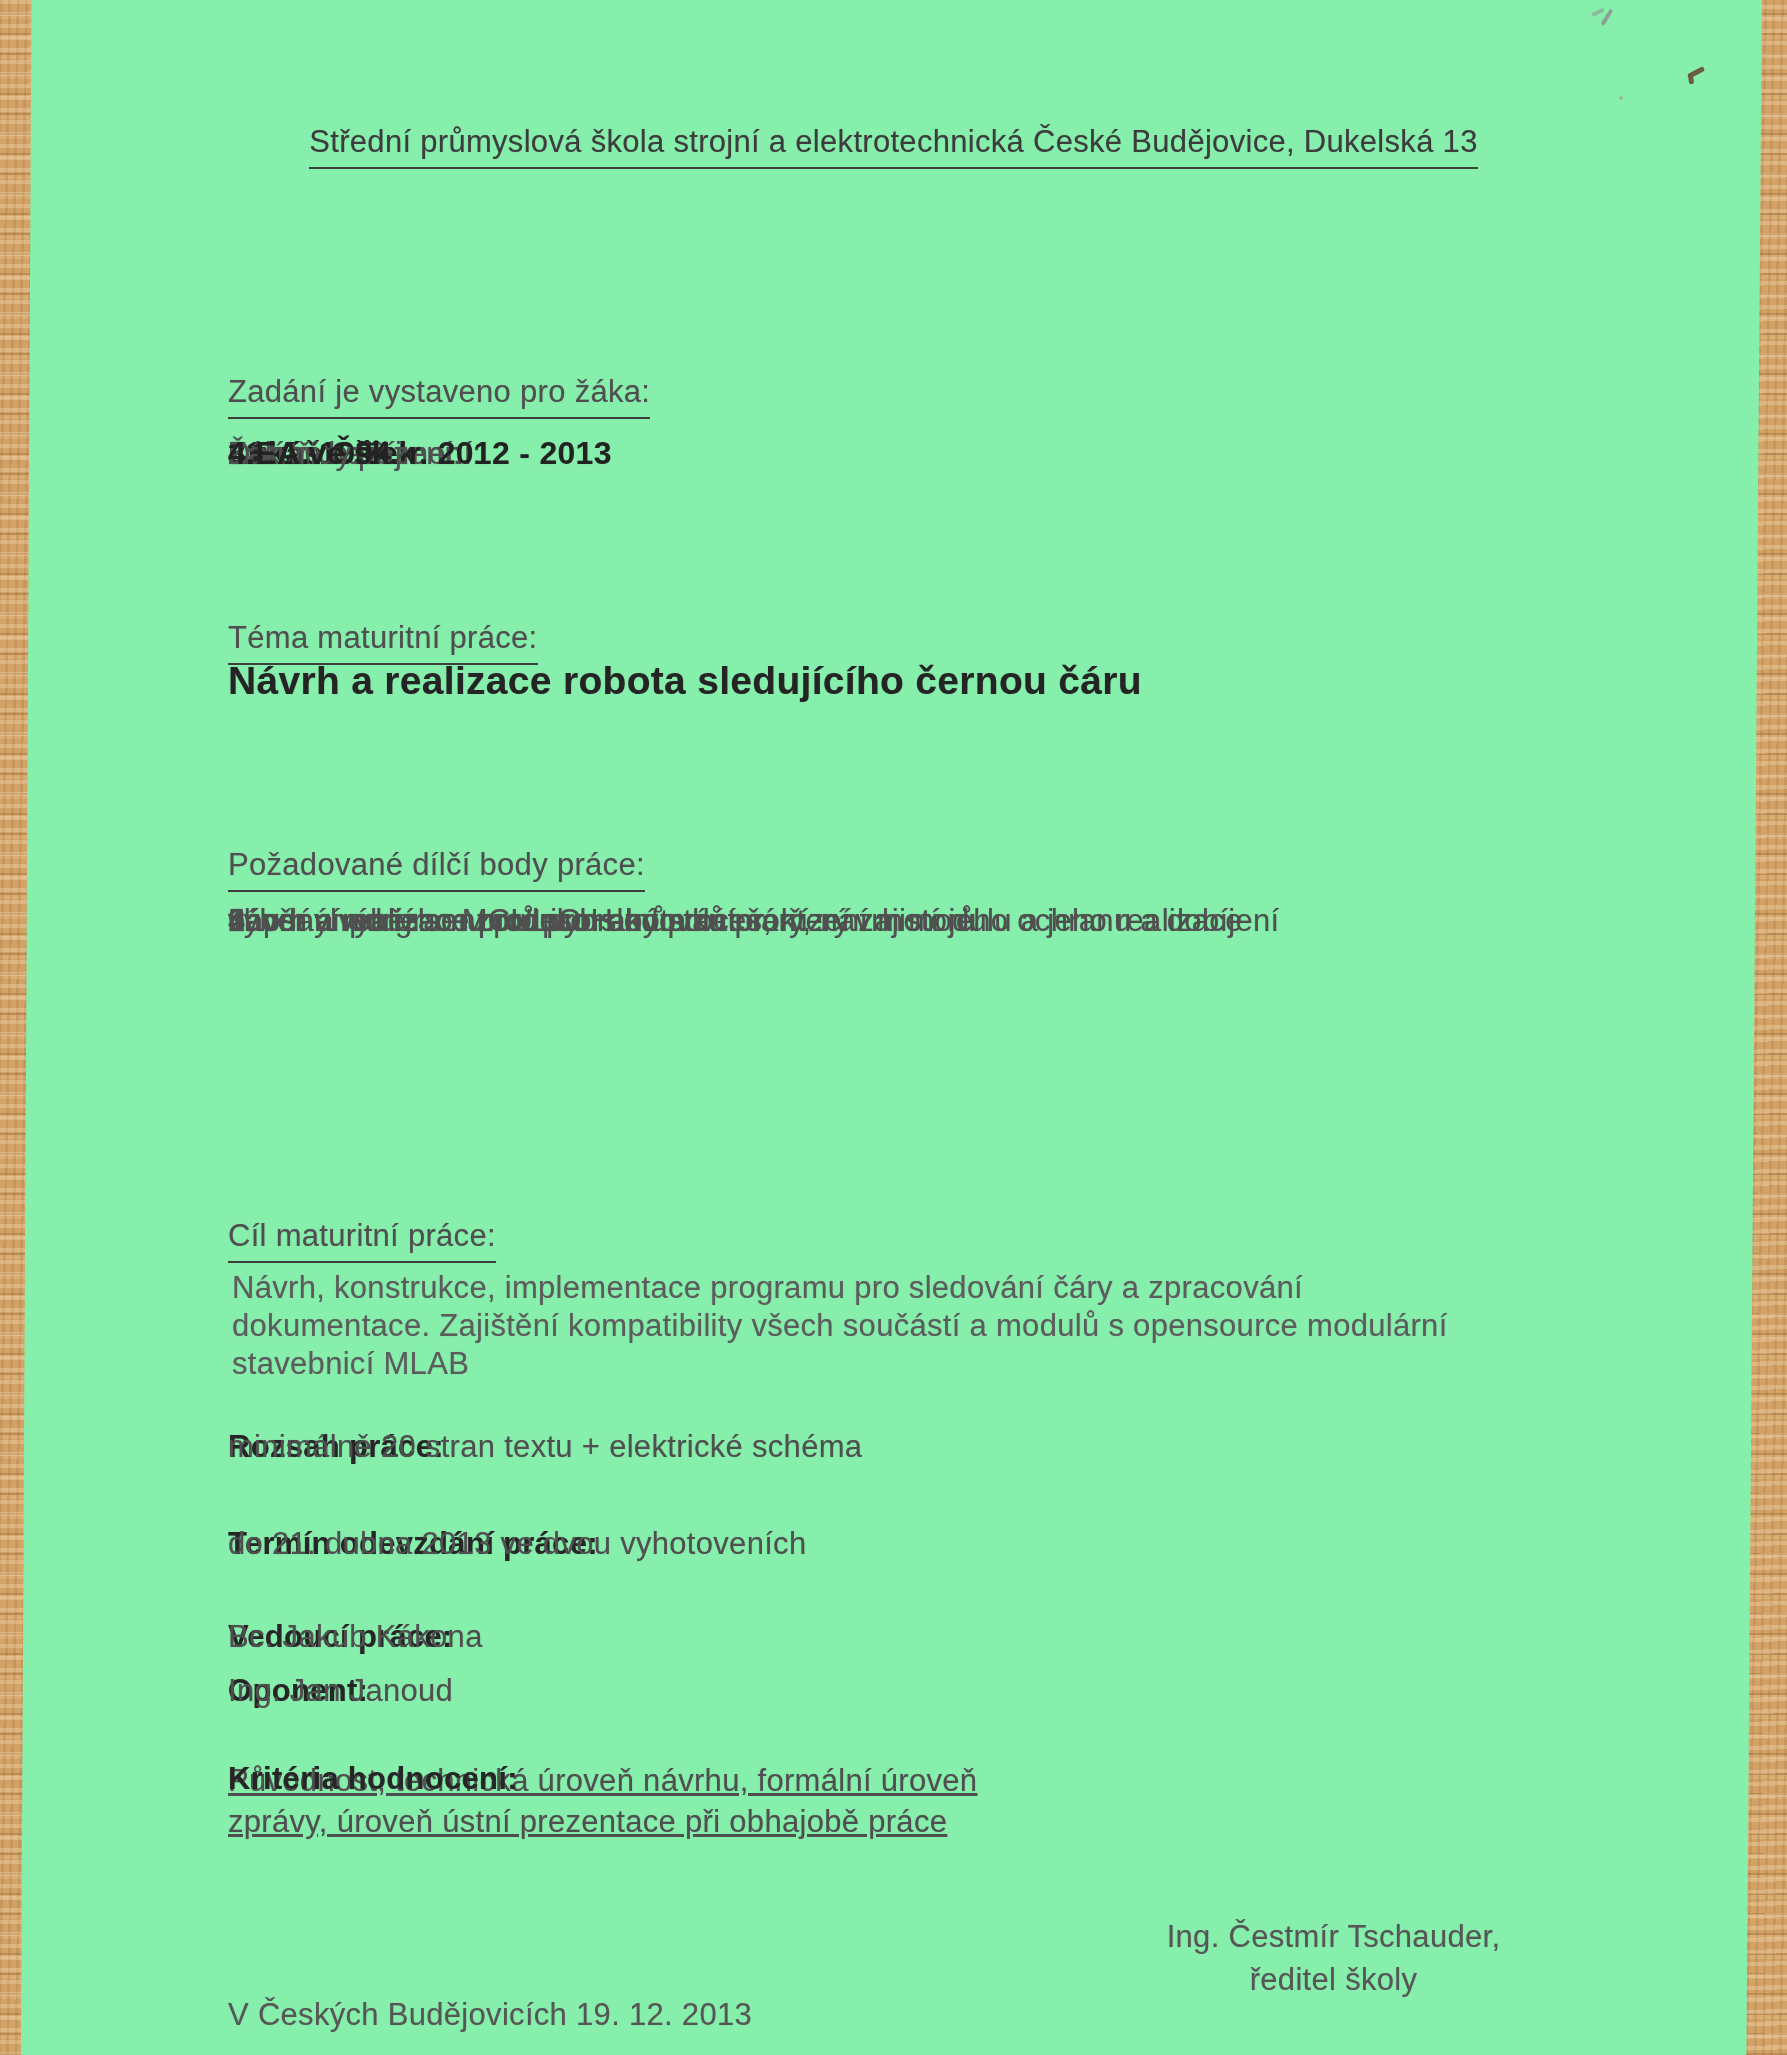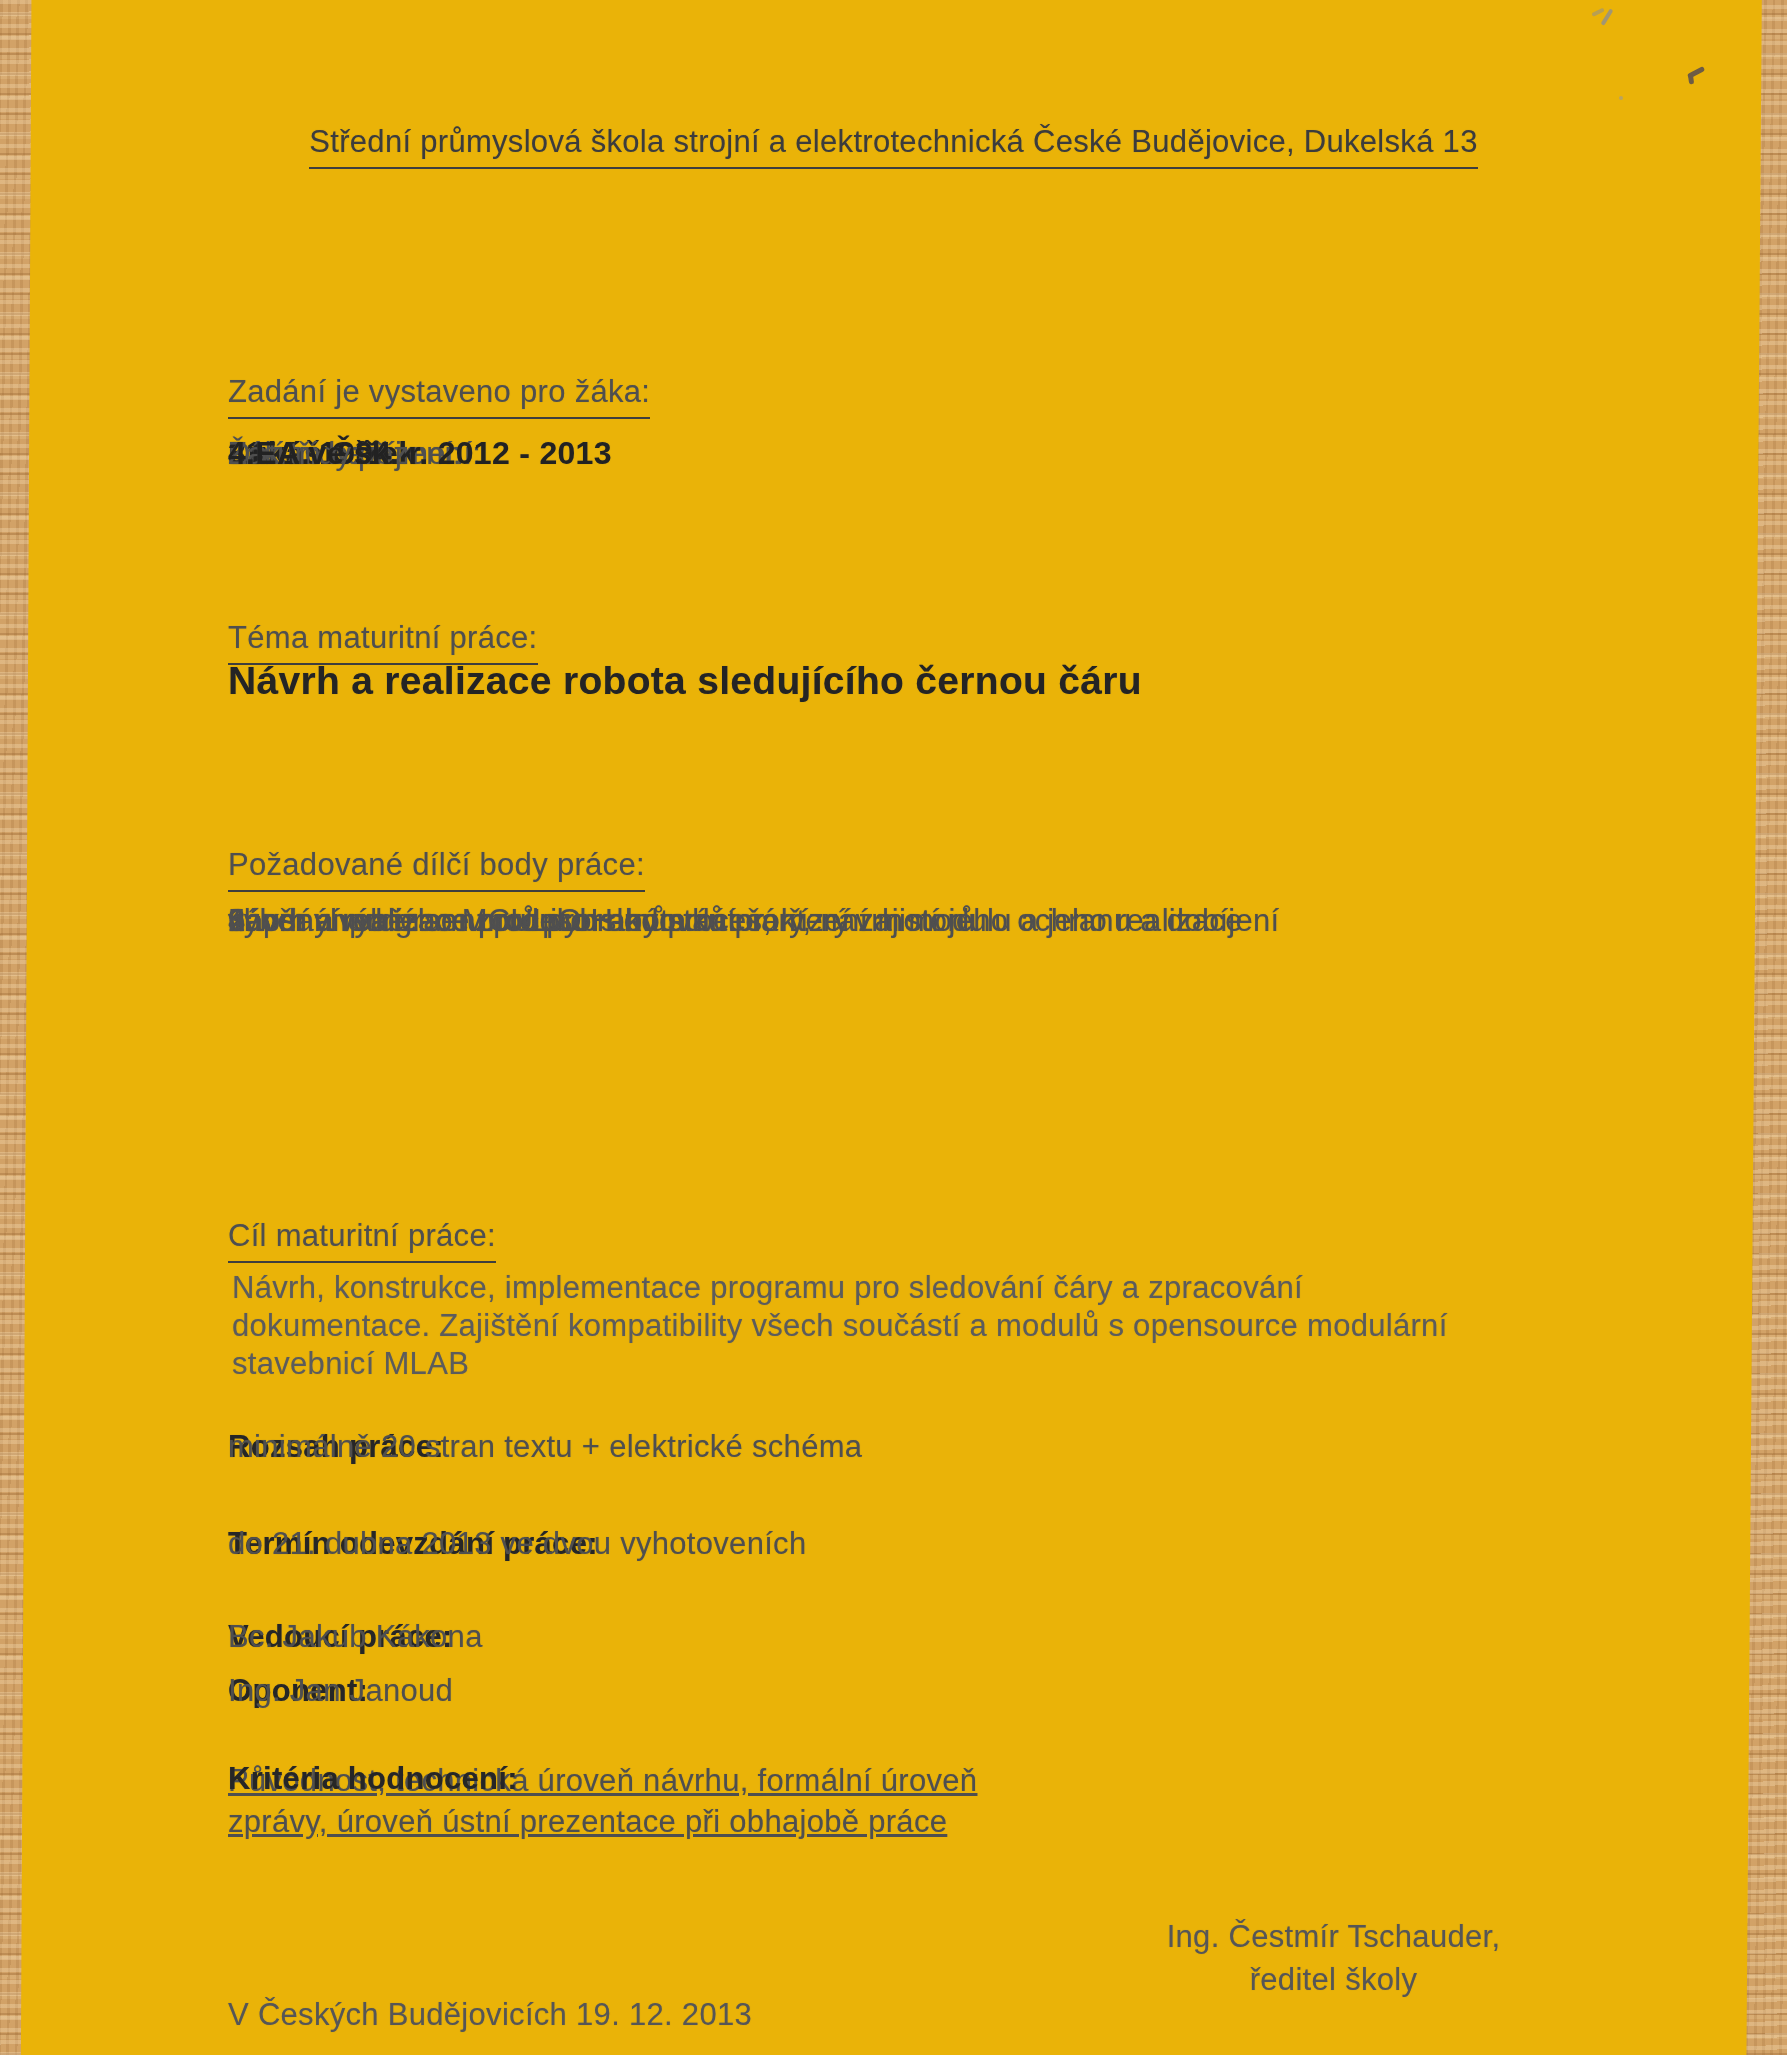--- a/index.html
+++ b/index.html
@@ -19,21 +19,21 @@
     background-image:
       repeating-linear-gradient(179deg, rgba(255,235,198,0.28) 0 4.2px, rgba(0,0,0,0) 4.2px 12px),
       repeating-linear-gradient(91deg, rgba(150,99,46,0.20) 0 2.8px, rgba(0,0,0,0) 2.8px 8.4px),
       repeating-linear-gradient(0deg, rgba(145,94,43,0.30) 0 2.1px, rgba(0,0,0,0) 2.1px 16px, rgba(236,203,148,0.28) 16px 20px);
   }
 
   
   .paper {
     position: absolute;
     inset: 0;
-    background: #eab308;
+    background: #86efac;
     clip-path: polygon(1.76% 0%, 98.59% 0%, 97.73% 100%, 1.17% 100%);
     padding-left: 35px;
   }
 
   .paper * { position: absolute; }
 
   
   .txt {
     color: #4f4f4f;
     font-size: 31px;

